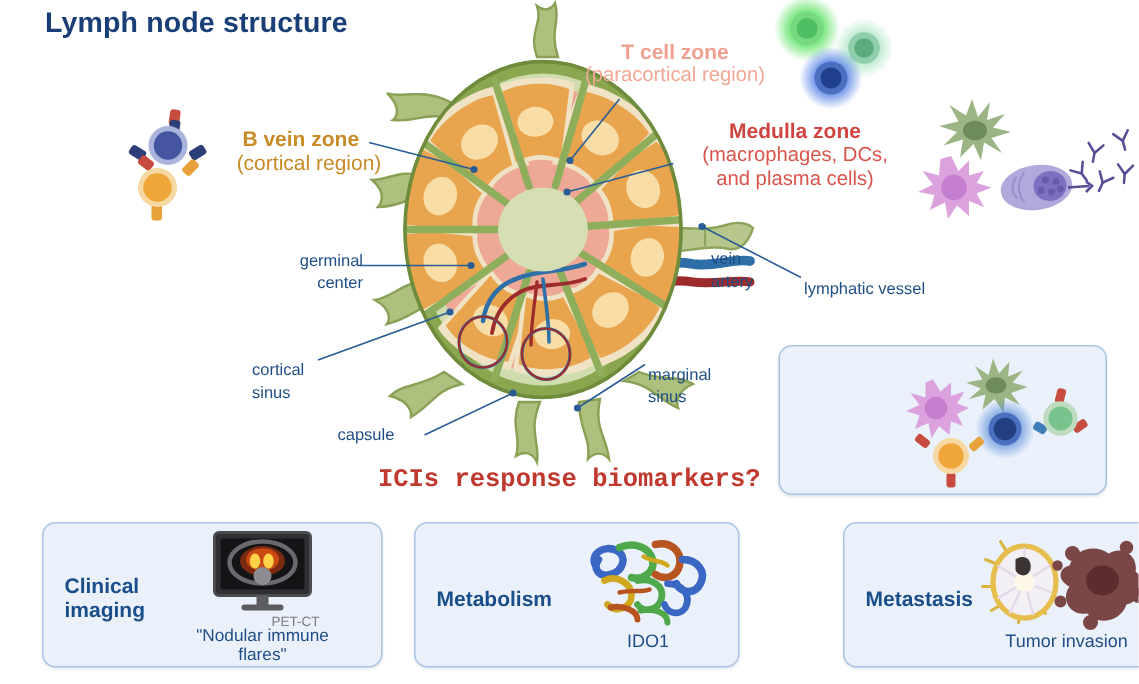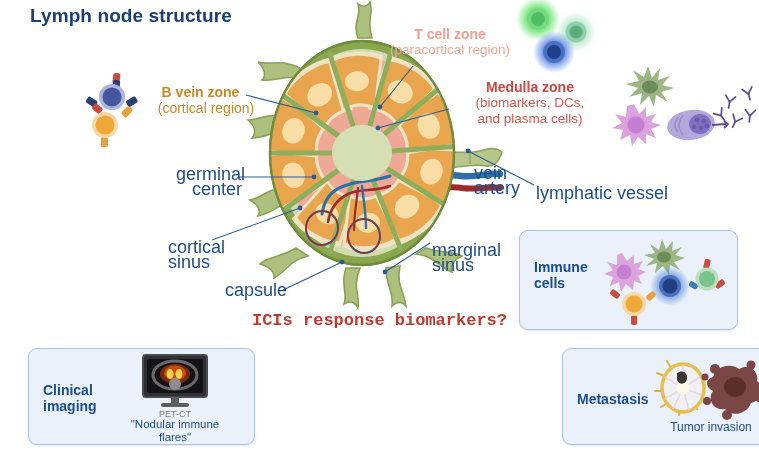--- a/index.html
+++ b/index.html
@@ -3,35 +3,35 @@
 <meta charset="utf-8">
 <style>
   html,body{margin:0;padding:0;background:#ffffff;}
   body{width:759px;height:456px;position:relative;overflow:hidden;
        font-family:"Liberation Sans","DejaVu Sans",sans-serif;}
   .abs{position:absolute;}
   #figure-root{position:absolute;inset:0;}
 
   
   .title{left:30px;top:5px;font-size:19px;font-weight:bold;color:#1a3f77;letter-spacing:.1px;}
-  .lbl{color:#1f4e86;font-size:18px;line-height:15px;}
+  .lbl{color:#1f4e86;font-size:11px;line-height:15px;}
   .zone-b{color:#c98a28;font-weight:bold;font-size:14px;text-align:center;line-height:16px;}
   .zone-b-sub{color:#c98a28;font-weight:normal;font-size:14px;padding-left:11px;}
   .zone-t{color:#f0a090;font-weight:bold;font-size:14px;text-align:center;line-height:16px;}
   .zone-t-sub{color:#f2a795;font-weight:normal;font-size:13.5px;}
   .zone-m{color:#cf4540;font-weight:bold;font-size:14px;text-align:center;line-height:16px;}
   .zone-m-sub{color:#d9544c;font-weight:normal;font-size:13.5px;}
   .icis{color:#c0392f;font-weight:bold;font-size:17px;text-align:center;width:100%;left:0;top:311px;font-family:Liberation Mono, monospace;}
 
   
   .panel{position:absolute;background:#eaf1fa;border:1.4px solid #aac4e4;border-radius:9px;
          box-shadow:0 1px 2px rgba(90,120,160,.18);}
   .panel-title{position:absolute;color:#1a4e8a;font-weight:bold;font-size:14px;line-height:16px;}
   .panel-cap{position:absolute;color:#1f4e86;font-size:11.5px;text-align:center;line-height:13px;}
-  .panel-cap-grey{position:absolute;color:#7b7b7b;font-size:9px;text-align:center;}
+  .panel-cap-grey{position:absolute;color:#7b7b7b;font-size:9px;text-align:right;}
   svg{display:block;overflow:visible;}
 </style>
 </head>
 <body>
 
 <div id="figure-root">
 
   <div class="abs title">Lymph node structure</div>
 
   <svg class="abs" style="left:240px;top:0px;" width="260" height="330" viewBox="0 0 260 330">
@@ -266,21 +266,21 @@
     <div class="zone-b zone-b-sub">(cortical region)</div>
   </div>
 
   <div class="abs" style="left:365px;top:26px;width:170px;">
     <div class="zone-t">T cell zone</div>
     <div class="zone-t zone-t-sub">(paracortical region)</div>
   </div>
 
   <div class="abs" style="left:452px;top:79px;width:156px;">
     <div class="zone-m">Medulla zone</div>
-    <div class="zone-m zone-m-sub">(biomarkers, DCs,</div>
+    <div class="zone-m zone-m-sub">(macrophages, DCs,</div>
     <div class="zone-m zone-m-sub">and plasma cells)</div>
   </div>
 
   <svg class="abs" style="left:0;top:0;" width="759" height="456" viewBox="0 0 759 456">
     <g stroke="#2a5d96" stroke-width="1.1" fill="none">
 
       <line x1="246" y1="95" x2="316" y2="113"></line>
 
       <line x1="239" y1="177" x2="314" y2="177"></line>
 
@@ -330,24 +330,20 @@
   <div class="abs lbl" style="left:474px;top:166px;">
     <div>vein</div>
     <div>artery</div>
   </div>
 
   <div class="abs lbl" style="left:536px;top:186px;">
     <div>lymphatic vessel</div>
   </div>
 
   <div class="panel" style="left:519px;top:230px;width:217px;height:98px;">
-    <div class="panel-title" style="left:14px;top:28px;width:70px;">
-      <span>Immune</span><br>
-      <span>cells</span>
-    </div>
     <svg class="abs" style="left:84px;top:8px;" width="126" height="84" viewBox="0 0 126 84">
       <defs>
         <radialGradient id="glowB2">
             <stop offset="42%" stop-color="#4b7fd6" stop-opacity=".75"></stop>
             <stop offset="100%" stop-color="#4b7fd6" stop-opacity="0"></stop>
           </radialGradient>
       </defs>
 
       <g>
         <path d="M18 14 L23 22 L30 16 L30 25 L39 22 L34 30 L42 33 L34 37 L38 45 L30 42
@@ -402,20 +398,41 @@
       <rect x="34" y="42" width="8" height="7" fill="#5c5d61"></rect>
       <rect x="24" y="48" width="28" height="4" rx="2" fill="#5c5d61"></rect>
     </svg>
     <div class="panel-cap-grey" style="left:108px;top:60px;width:76px;">PET-CT</div>
     <div class="panel-cap" style="left:72px;top:69px;width:148px;">
       <span>"Nodular immune</span><br>
       <span>flares"</span>
     </div>
   </div>
 
+  <div class="panel" style="left:276px;top:348px;width:215px;height:95px;">
+    <div class="panel-title" style="left:14px;top:42px;">
+      <span>Metabolism</span>
+    </div>
+    <svg class="abs" style="left:112px;top:10px;" width="86" height="60" viewBox="0 0 86 60">
+      <g stroke-linecap="round" fill="none">
+        <path d="M8 18 C4 10 14 4 22 8 C30 12 26 22 18 24 C10 26 6 20 10 14" stroke="#3a66c4" stroke-width="5"></path>
+        <path d="M24 6 C34 2 44 6 46 14 C48 22 40 28 32 26" stroke="#4fa84a" stroke-width="5"></path>
+        <path d="M48 4 C58 2 66 8 64 18 C62 26 54 28 48 24" stroke="#b8541f" stroke-width="5"></path>
+        <path d="M66 14 C76 14 82 22 78 30 C74 38 64 36 62 30" stroke="#3a66c4" stroke-width="5"></path>
+        <path d="M14 28 C22 24 32 30 32 38 C32 46 22 50 16 44" stroke="#cfa81f" stroke-width="4.5"></path>
+        <path d="M36 28 C46 26 54 32 52 40 C50 48 40 50 36 44" stroke="#4fa84a" stroke-width="4.5"></path>
+        <path d="M56 30 C66 30 72 38 68 46 C64 52 56 50 54 44" stroke="#3a66c4" stroke-width="4.5"></path>
+        <path d="M18 46 C26 44 36 48 36 54" stroke="#b8541f" stroke-width="4"></path>
+        <path d="M38 48 C48 46 56 50 56 56" stroke="#4fa84a" stroke-width="4"></path>
+        <path d="M24 36 C32 34 40 36 44 34" stroke="#b8541f" stroke-width="3"></path>
+        <path d="M40 12 C46 16 52 14 56 18" stroke="#cfa81f" stroke-width="3"></path>
+      </g>
+    </svg>
+    <div class="panel-cap" style="left:100px;top:72px;width:110px;font-size:12px;">IDO1</div>
+  </div>
 
   <div class="panel" style="left:514px;top:348px;width:222px;height:95px;margin-left:48px;">
     <div class="panel-title" style="left:14px;top:42px;">
       <span>Metastasis</span>
     </div>
     <svg class="abs" style="left:92px;top:8px;" width="110" height="66" viewBox="0 0 110 66">
 
       <g>
         <g stroke="#d9b23f" stroke-width="2" fill="none" stroke-linecap="round">
           <path d="M12 4 L18 14"></path>

